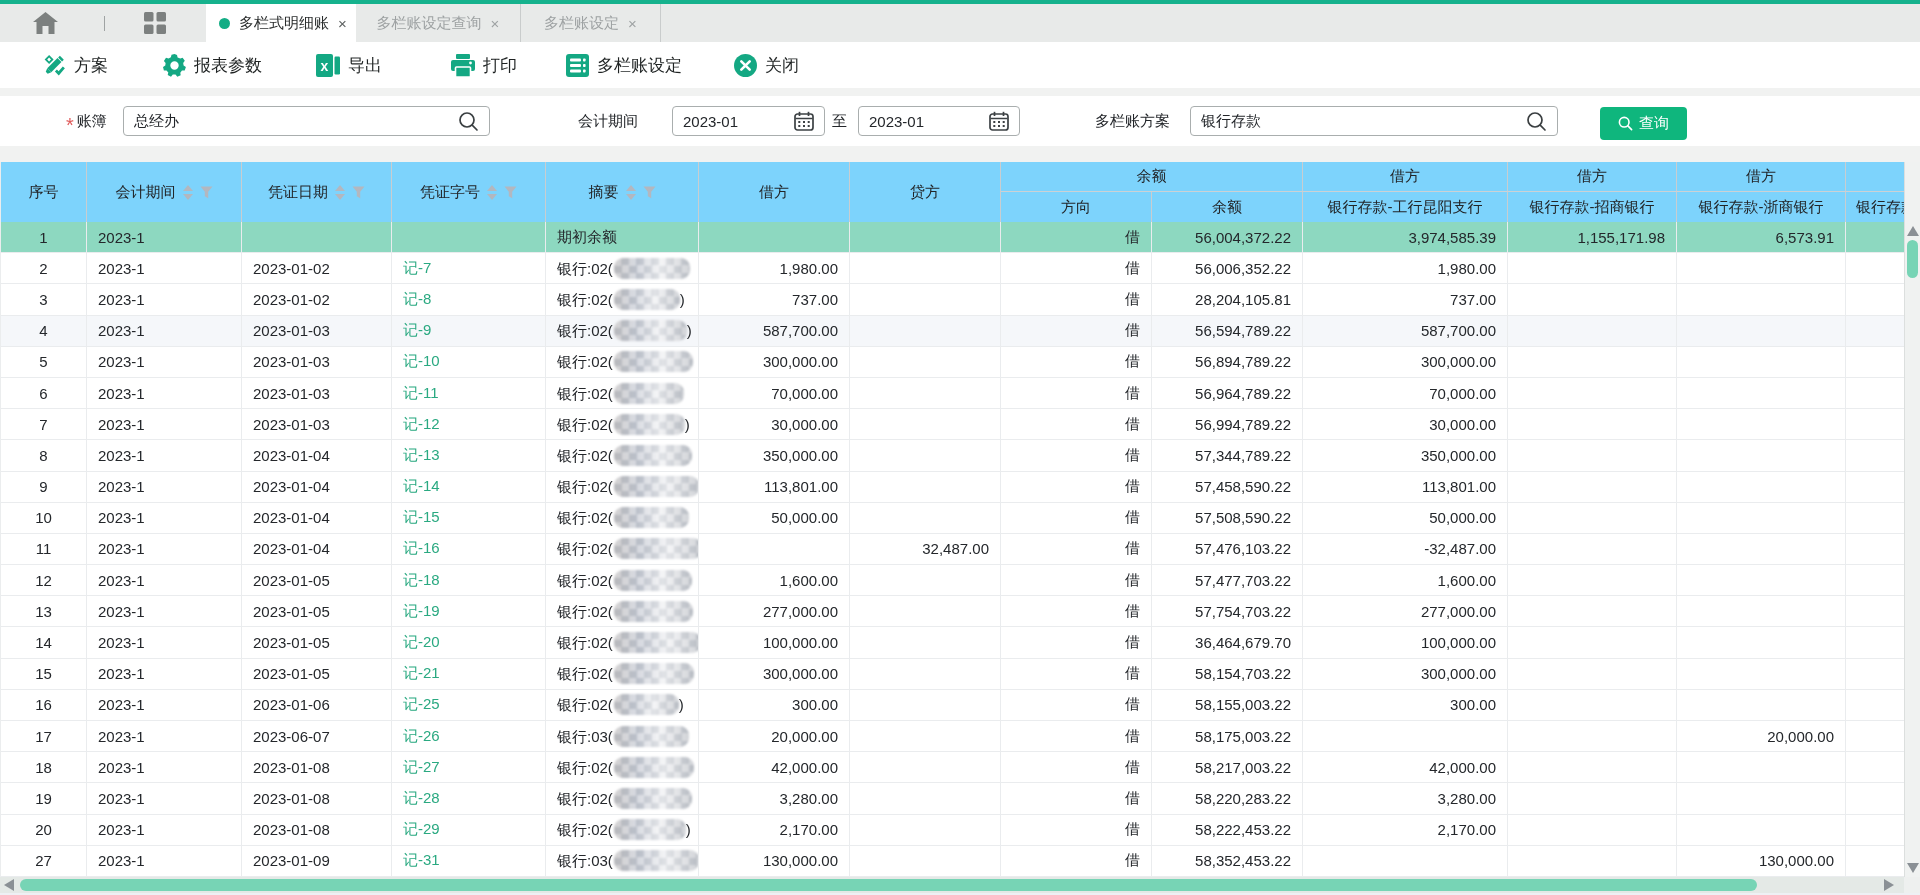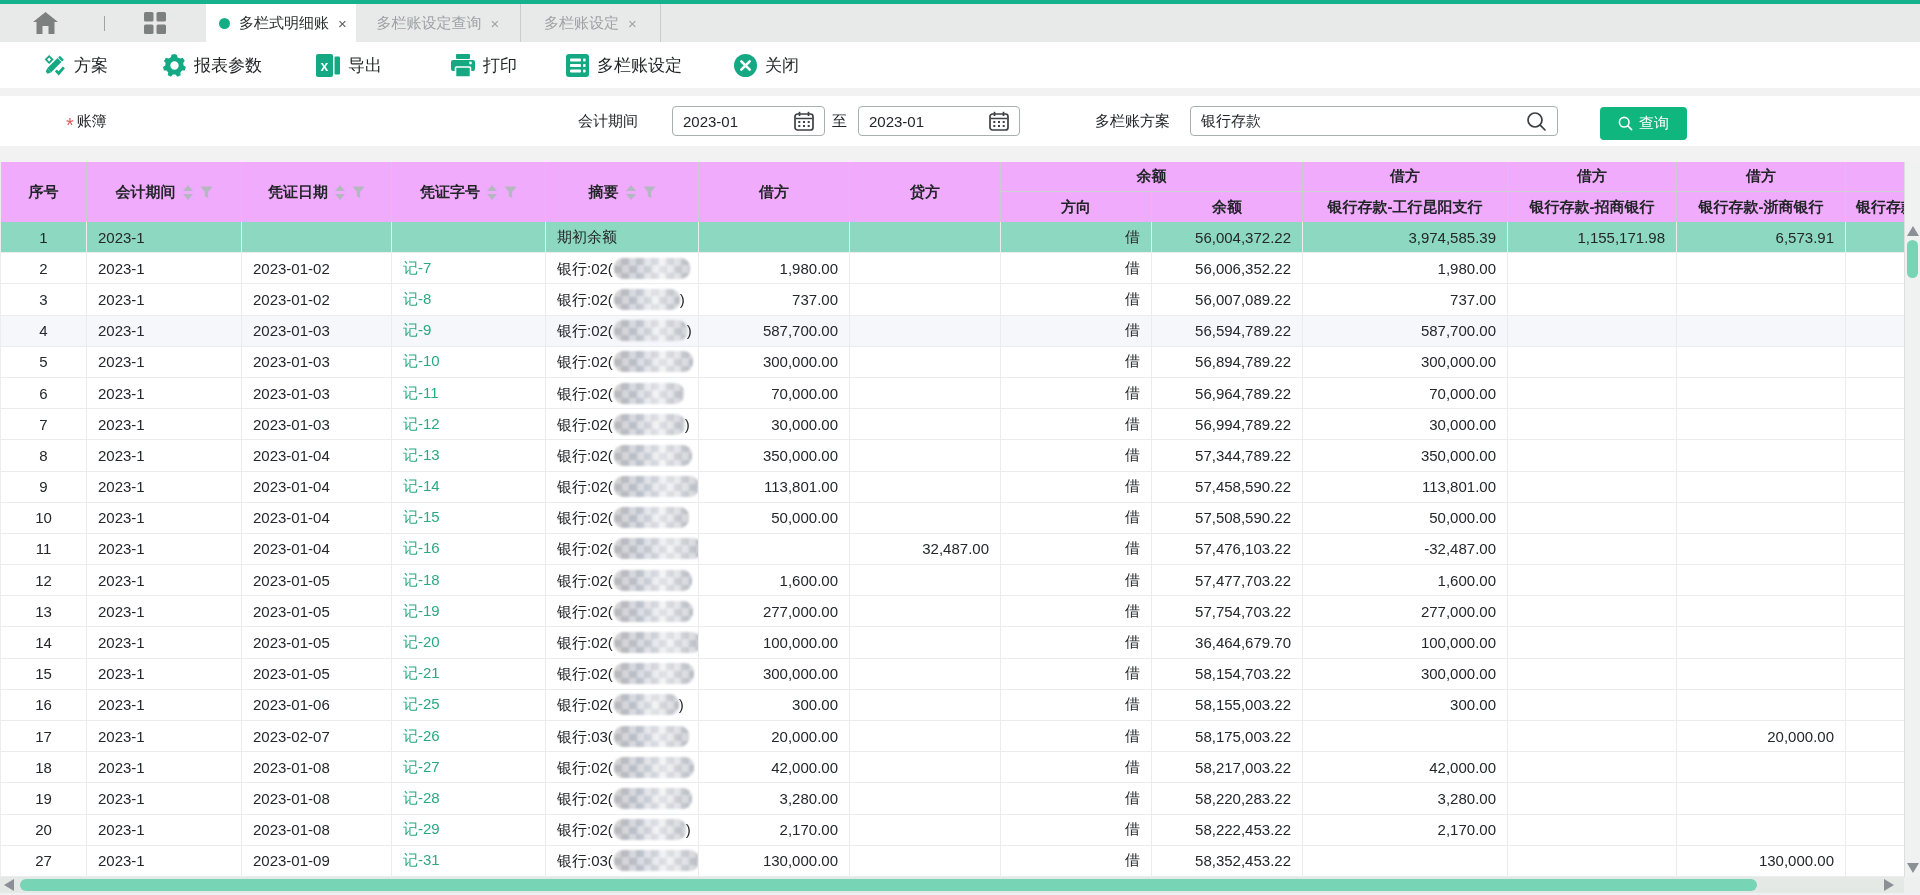--- a/index.html
+++ b/index.html
@@ -49,21 +49,21 @@
   #f-plan { left:1190px; width:368px; }
   #query-btn { left:1600px; top:11px; width:87px; height:33px; background:#0fb67d; border:none; border-radius:4px;
     display:flex; align-items:center; justify-content:center; gap:6px; color:#fff; font-size:15px;
     font-family:"Liberation Sans",sans-serif; cursor:pointer; }
   #gap2 { left:0; top:146px; width:1920px; height:16px; background:#f1f2f1; }
 
   
   #grid-viewport { left:0; top:162px; width:1904px; height:715px; overflow:hidden; border-left:1px solid #ebedee; }
   table { border-collapse:separate; border-spacing:0; table-layout:fixed; width:2050px; }
   th, td { font-weight:normal; overflow:hidden; white-space:nowrap; }
-  thead th { background:#f0abfc; color:#222528; font-size:15px; font-weight:700;
+  thead th { background:#7dd3fc; color:#222528; font-size:15px; font-weight:400;
     border-right:1px solid #c9cdd0; height:30px; padding:0 8px; text-align:center; vertical-align:middle; }
   thead th.group { border-bottom:1px solid #cdd1d4; }
   thead th.clip-sub { text-align:left; padding-left:10px; }
   .hdr-flex { display:inline-flex; align-items:center; gap:7px; vertical-align:middle; }
   .sorter { display:inline-flex; flex-direction:column; gap:3px; }
   .sorter .s-up { width:0; height:0; border-left:5px solid transparent; border-right:5px solid transparent; border-bottom:6px solid #b3b7bf; }
   .sorter .s-dn { width:0; height:0; border-left:5px solid transparent; border-right:5px solid transparent; border-top:6px solid #b3b7bf; }
   tbody td { height:31.19px; border-right:1px solid #eaecee; border-bottom:1px solid #eaecee;
     font-size:15px; color:#24272b; padding:0 11px; background:#fff; vertical-align:middle; }
   tbody tr.sel td { background:#8dd8c0; }
@@ -187,20 +187,27 @@
     </svg>
     <span>关闭</span>
   </div>
 </div>
 <div id="gap1" class="abs"></div>
 
 <div id="filterbar" class="abs">
   <div id="f-book-label" class="flabel abs">
     <span class="req">*</span>
     <span>账簿</span>
+  </div>
+  <div id="f-book" class="finput abs">
+    <span class="val">总经办</span>
+    <svg width="21" height="21" viewBox="0 0 21 21">
+      <circle cx="9" cy="9" r="7" fill="none" stroke="#3a3f41" stroke-width="1.7"></circle>
+      <line x1="14.2" y1="14.2" x2="19" y2="19" stroke="#3a3f41" stroke-width="1.7" stroke-linecap="round"></line>
+    </svg>
   </div>
 
   <div id="f-period-label" class="flabel abs">会计期间</div>
   <div id="f-from" class="finput abs">
     <span class="val">2023-01</span>
     <svg width="20" height="20" viewBox="0 0 20 20">
       <rect x="1" y="3" width="18" height="16" rx="2.5" fill="none" stroke="#3c4144" stroke-width="1.7"></rect>
       <line x1="5.5" y1="0.8" x2="5.5" y2="5" stroke="#3c4144" stroke-width="1.7"></line>
       <line x1="14.5" y1="0.8" x2="14.5" y2="5" stroke="#3c4144" stroke-width="1.7"></line>
       <line x1="1.5" y1="7.5" x2="18.5" y2="7.5" stroke="#3c4144" stroke-width="1.5"></line>
@@ -368,21 +375,21 @@
         </tr>
         <tr>
           <td class="c">3</td>
           <td class="l">2023-1</td>
           <td class="l">2023-01-02</td>
           <td class="l"><span class="vlink">记-8</span></td>
           <td class="l"><span>银行:02(</span><span class="mosaic" style="width: 66px;"></span><span>)</span></td>
           <td class="r">737.00</td>
           <td class="r"></td>
           <td class="r">借</td>
-          <td class="r">56,007,089.22</td>
+          <td class="r">28,204,105.81</td>
           <td class="r">737.00</td>
           <td class="r"></td>
           <td class="r"></td>
           <td class="l"></td>
         </tr>
         <tr class="hov">
           <td class="c">4</td>
           <td class="l">2023-1</td>
           <td class="l">2023-01-03</td>
           <td class="l"><span class="vlink">记-9</span></td>
@@ -572,21 +579,21 @@
           <td class="r">借</td>
           <td class="r">58,155,003.22</td>
           <td class="r">300.00</td>
           <td class="r"></td>
           <td class="r"></td>
           <td class="l"></td>
         </tr>
         <tr>
           <td class="c">17</td>
           <td class="l">2023-1</td>
-          <td class="l">2023-02-07</td>
+          <td class="l">2023-06-07</td>
           <td class="l"><span class="vlink">记-26</span></td>
           <td class="l"><span>银行:03(</span><span class="mosaic" style="width: 75px;"></span></td>
           <td class="r">20,000.00</td>
           <td class="r"></td>
           <td class="r">借</td>
           <td class="r">58,175,003.22</td>
           <td class="r"></td>
           <td class="r"></td>
           <td class="r">20,000.00</td>
           <td class="l"></td>

